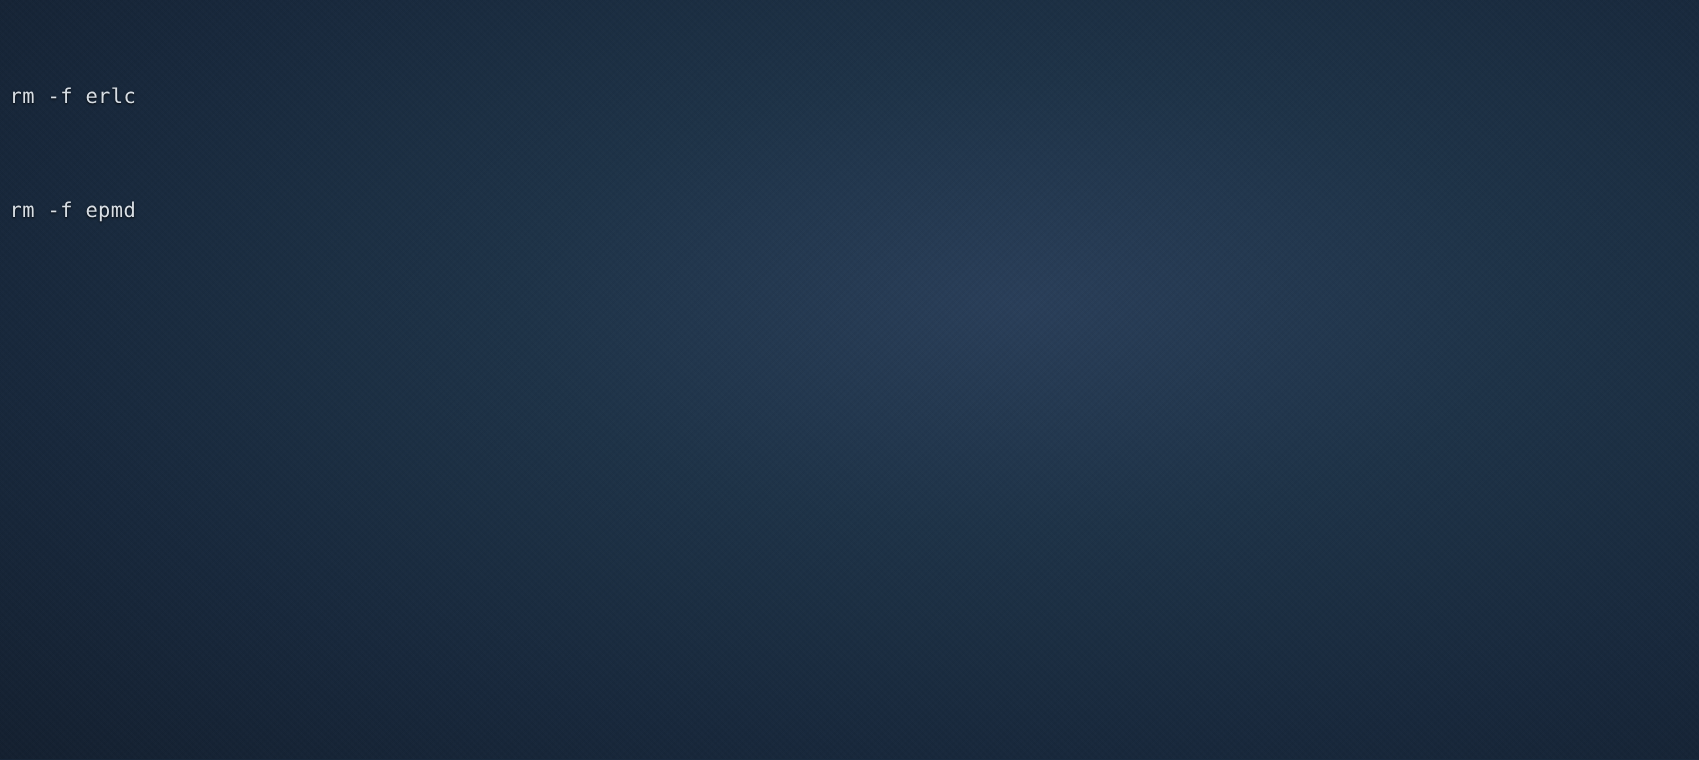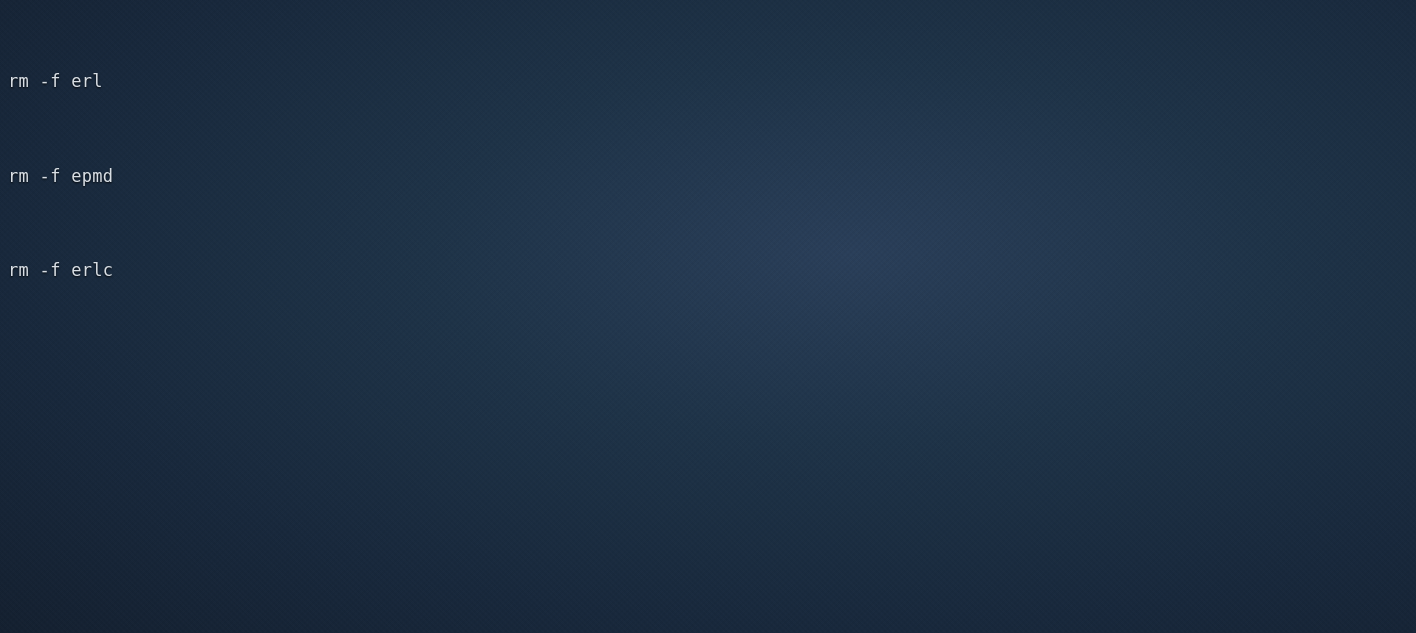--- a/index.html
+++ b/index.html
@@ -36,23 +36,22 @@
     letter-spacing: 0.3px;
   }
   .terminal .line {
     display: block;
   }
 </style>
 </head>
 <body>
 
 <div class="terminal">
-  <span class="line">rm -f erl</span>
+  <span class="line">rm -f erlc</span>
   <span class="line">rm -f epmd</span>
-  <span class="line">rm -f erlc</span>
   
   
   
   
   
   
   
   
   
   

